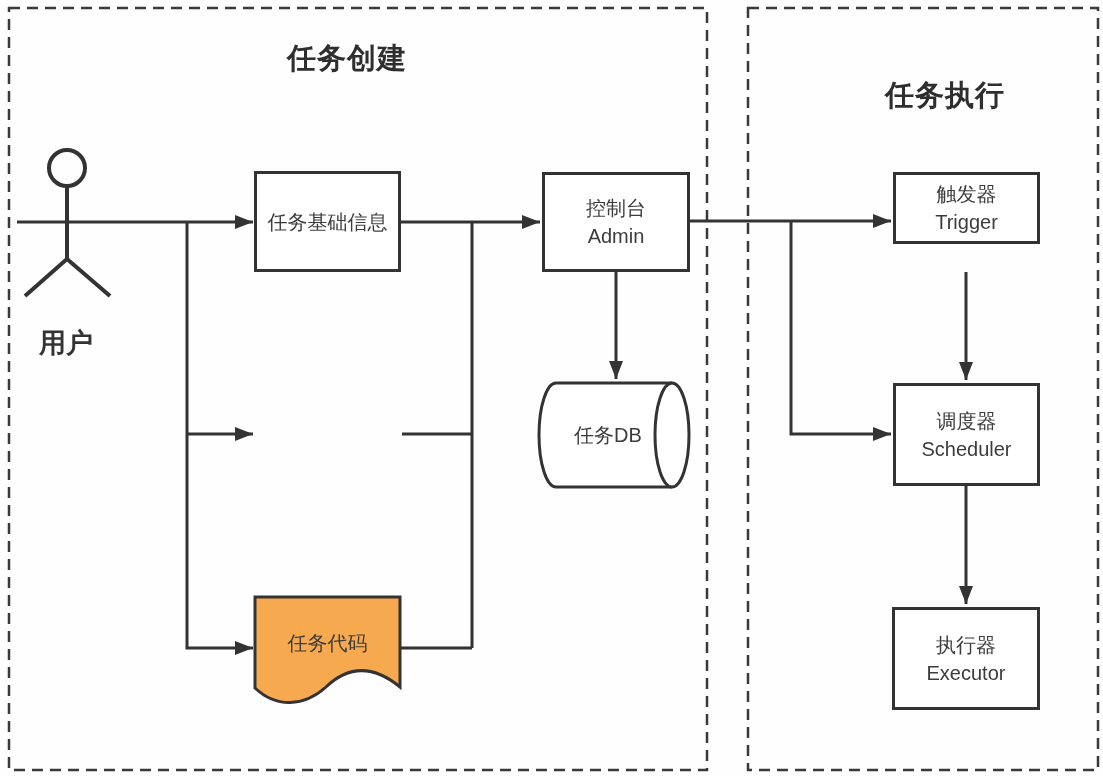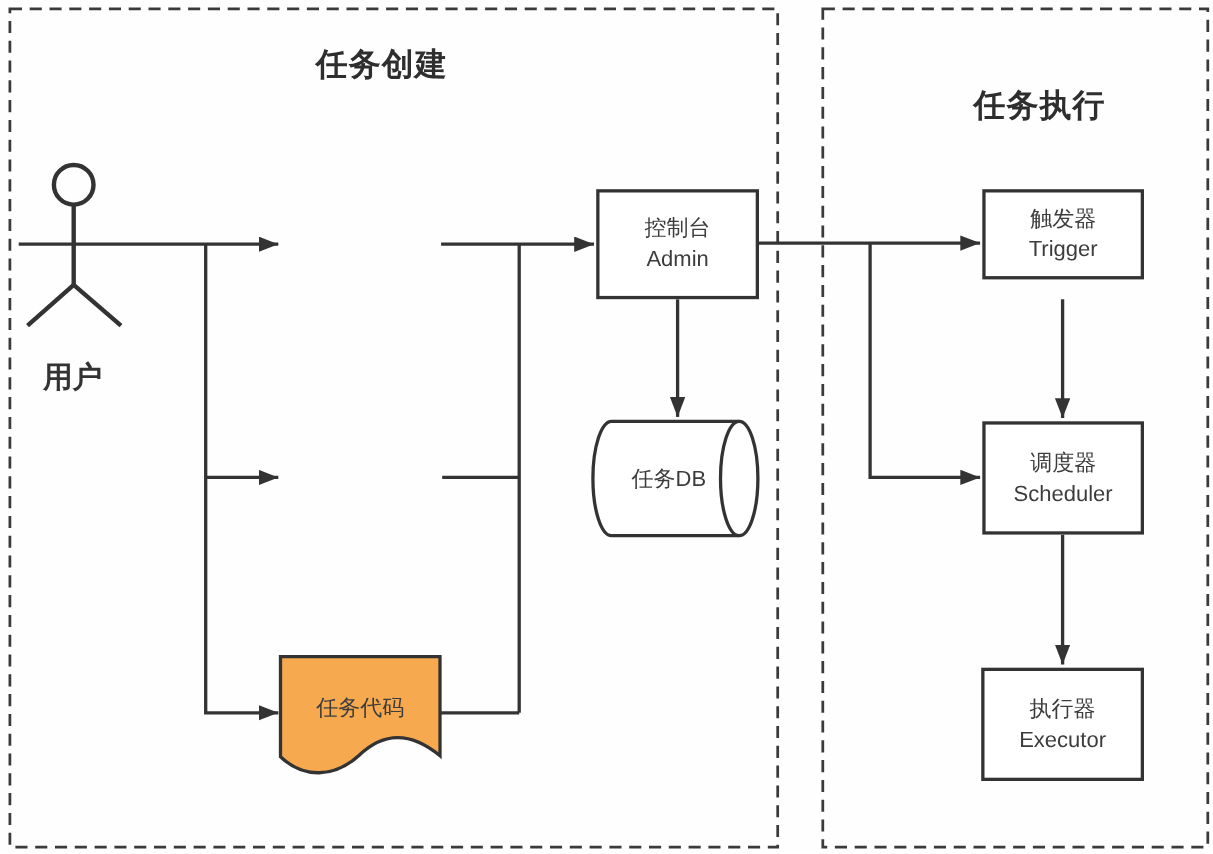--- a/index.html
+++ b/index.html
@@ -72,21 +72,21 @@
     font-size: 19px;
     color: #c1c0bf;
     letter-spacing: 1px;
     white-space: nowrap;
   }
 
   
   .node-basic-info { left: 254px; top: 171px; width: 147px; height: 101px; }
   .node-trigger-rule { left: 254px; top: 383px; width: 148px; height: 102px; }
   .node-admin { left: 542px; top: 172px; width: 148px; height: 100px; }
-  .node-trigger { left: 893px; top: 172px; width: 147px; height: 82px; }
+  .node-trigger { left: 893px; top: 172px; width: 147px; height: 72px; }
   .node-scheduler { left: 893px; top: 383px; width: 147px; height: 103px; }
   .node-executor { left: 892px; top: 607px; width: 148px; height: 103px; }
 
   .label-task-code { left: 255px; top: 599px; width: 145px; height: 88px; }
   .label-task-db { left: 541px; top: 383px; width: 134px; height: 104px; }
 
   .title-creation { left: 247px; top: 42px; width: 200px; height: 34px; }
   .title-execution { left: 845px; top: 51px; width: 200px; height: 34px; margin-top: 28px; }
   .label-user { left: 26px; top: 326px; width: 80px; height: 34px; }
 
@@ -142,20 +142,23 @@
     </g>
 
     <path class="doc-shape" d="M255,597 L400,597 L400,687 C372,664 348,666 326,687 C304,707 276,708 255,688 Z"></path>
   </svg>
 
   <div class="section-title title-creation">任务创建</div>
   <div class="section-title title-execution">任务执行</div>
 
   <div class="actor-label label-user">用户</div>
 
+  <div class="node node-basic-info">
+    <span>任务基础信息</span>
+  </div>
 
 
   <div class="label-overlay label-task-code">任务代码</div>
 
   <div class="node node-admin">
     <span>控制台</span>
     <span>Admin</span>
   </div>
 
   <div class="label-overlay label-task-db">任务DB</div>

